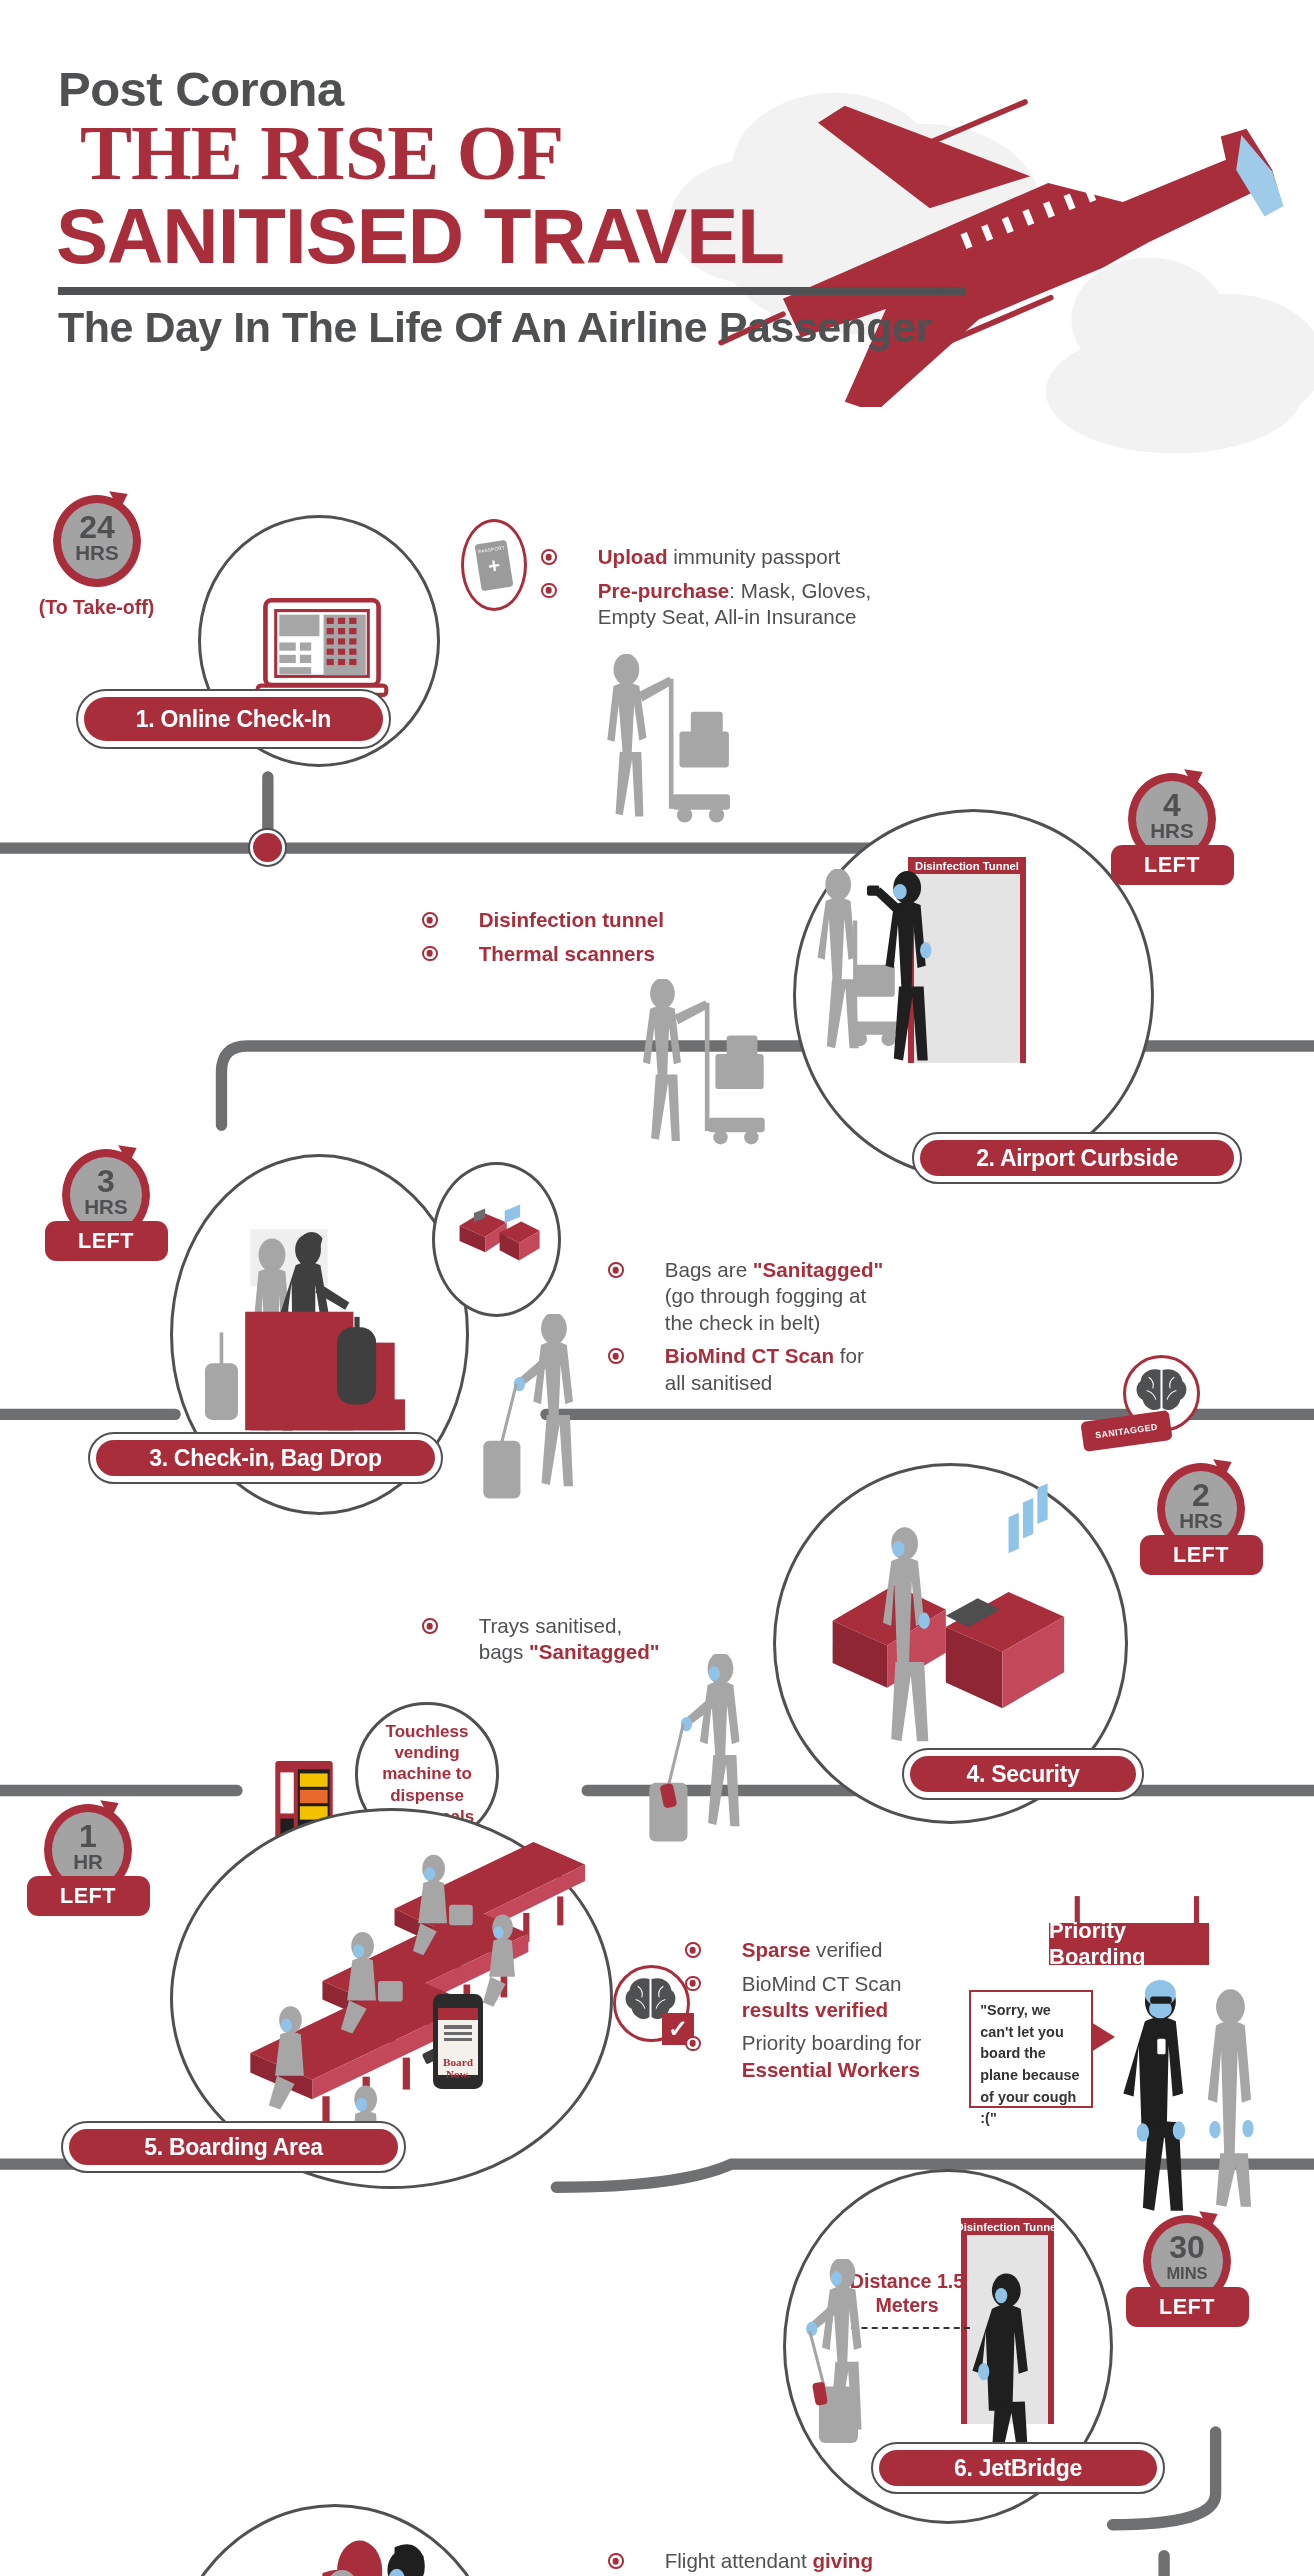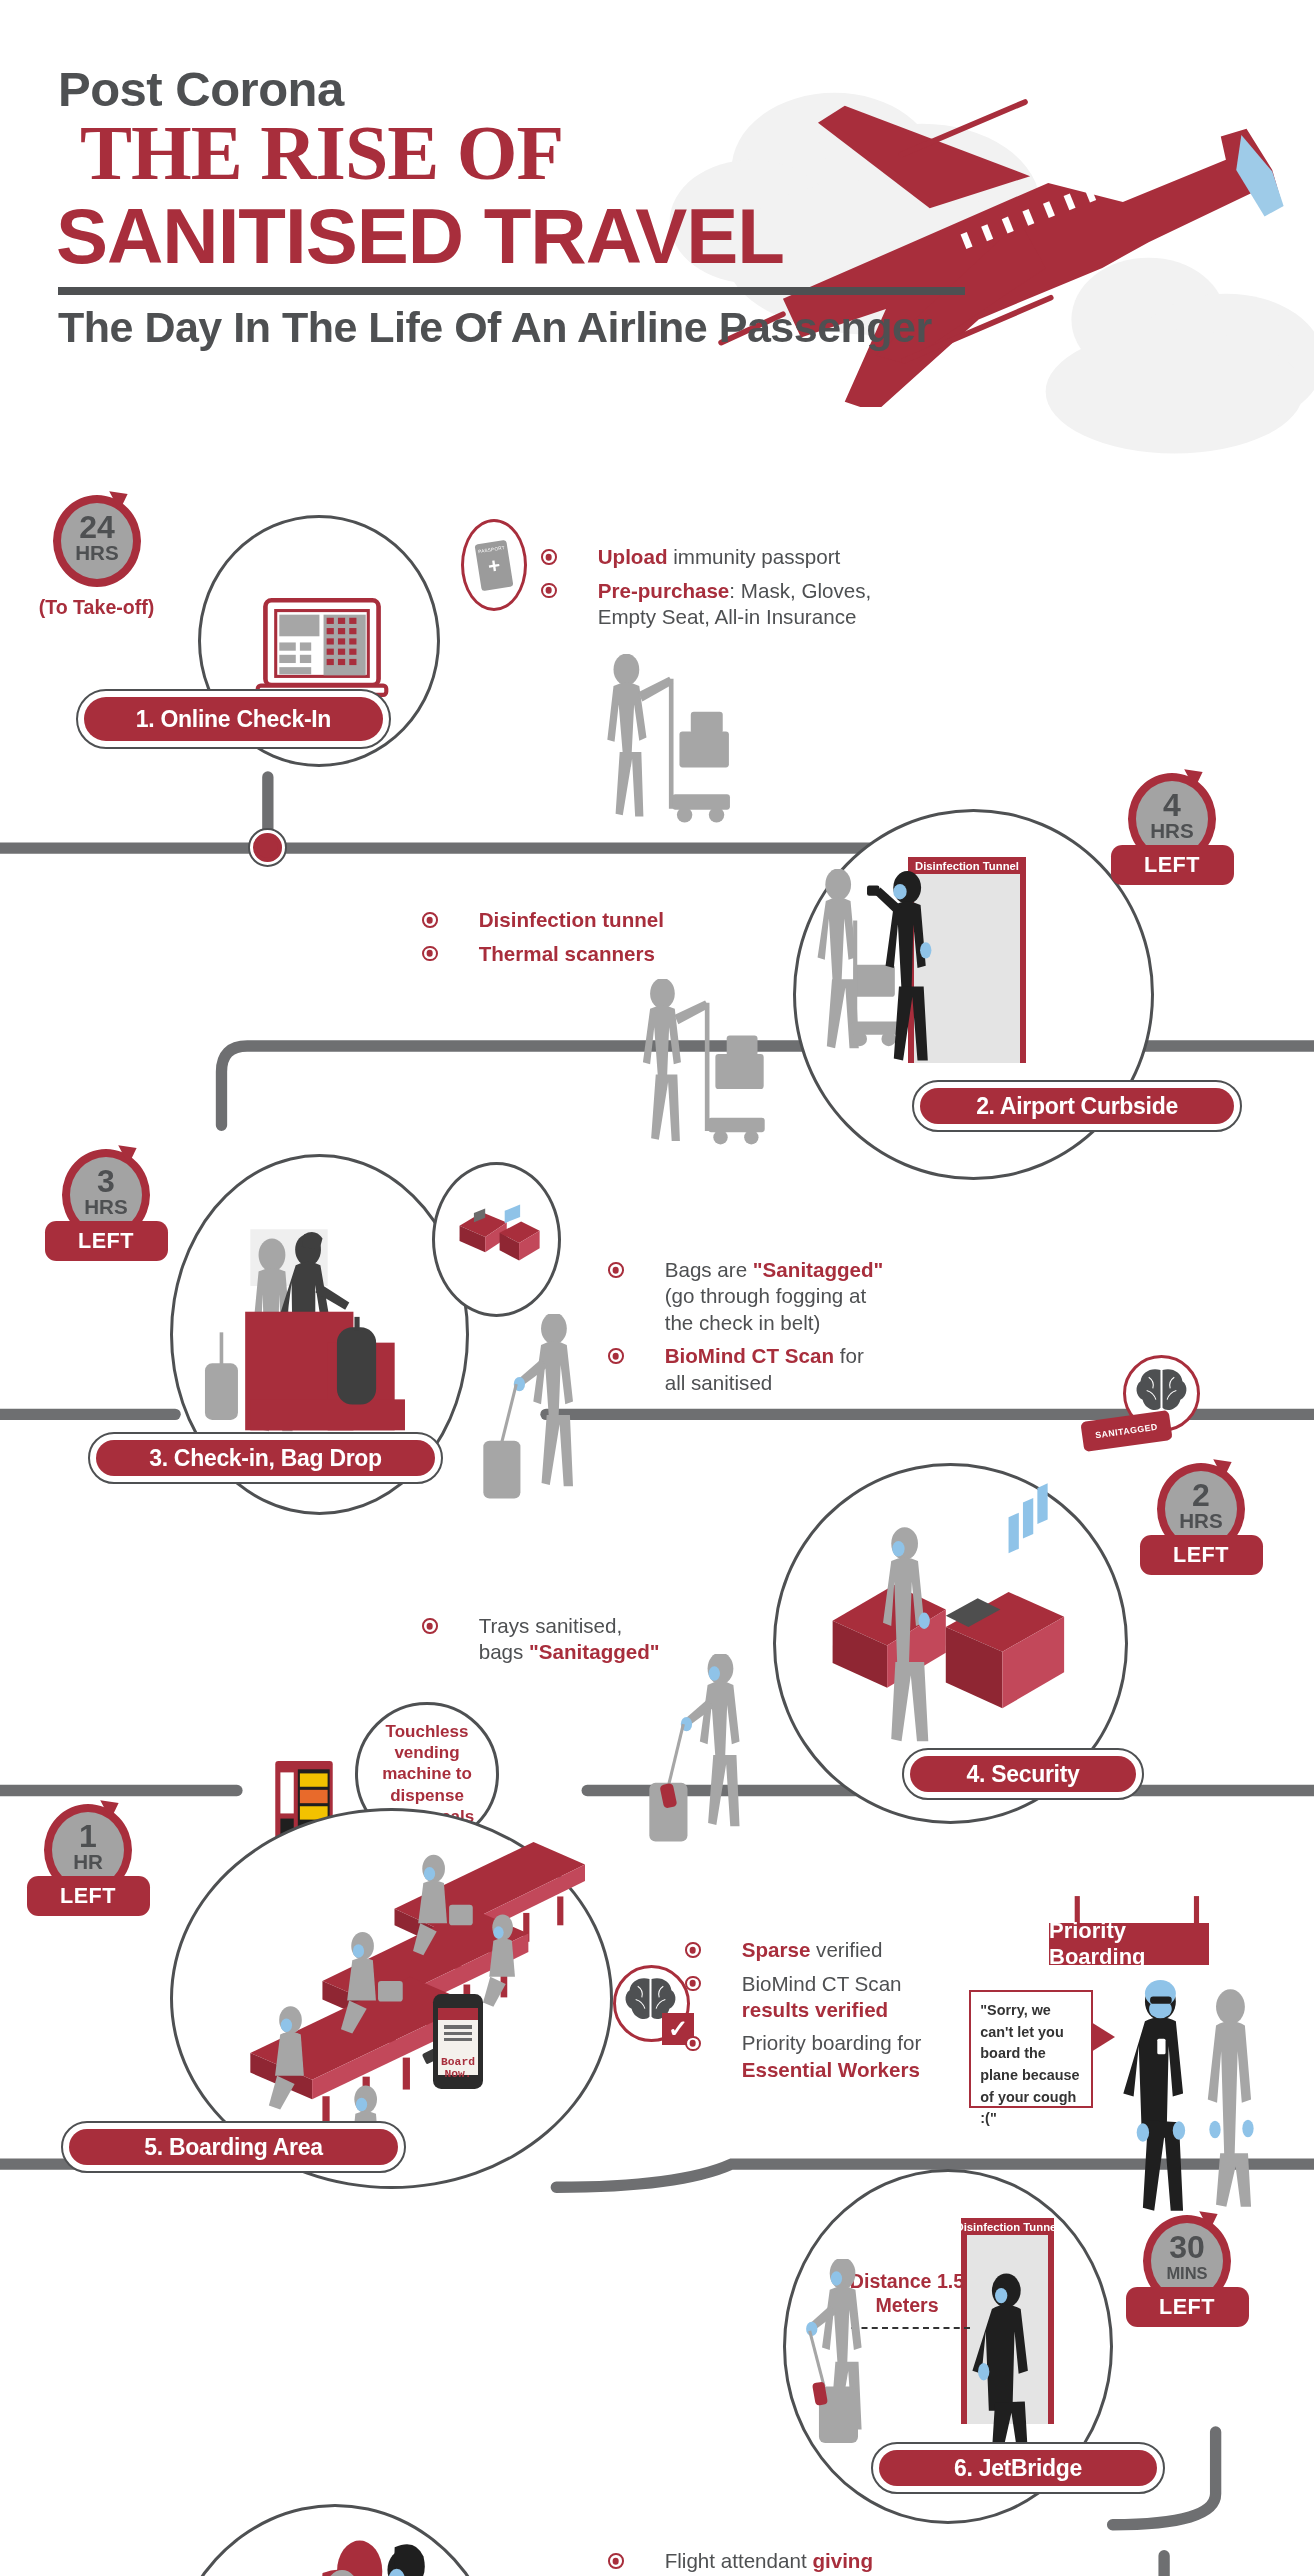--- a/index.html
+++ b/index.html
@@ -188,21 +188,21 @@
 
   
   .phone {
     position: absolute; background: #2b2b2b; border-radius: 8.2px;
     padding: 14.4px 5.2px; width: 50px; height: 95px;
   }
   .phone .scr { background: #f4f1ec; width: 100%; height: 100%; position: relative; }
   .phone .bar { background: #a82e3c; height: 11.3px; width: 100%; }
   .phone .boardnow {
     color: #a82e3c; font-size: 11.3px; font-weight: 700; line-height: 1.05;
-    text-align: center; padding-top: 13.4px; font-family: Liberation Mono, monospace;
+    text-align: center; padding-top: 13.4px; font-family: Liberation Serif, serif;
   }
   .phone .lines { padding: 3.1px 6.2px 0; }
   .phone .lines i { display: block; height: 3.6px; background: #6b6b6b; margin: 2.6px 0; }
 
   .brain-badge {
     position: absolute; width: 77px; height: 77px; border: 3.1px solid #a82e3c;
     border-radius: 50%; background: #fff;
   }
   .check-sq {
     position: absolute; width: 32px; height: 32px; background: #a82e3c;
@@ -437,21 +437,21 @@
     <div class="bullet-row">
       <span class="bullet-dot"></span>
       <span class="bullet-text"><b>Disinfection tunnel</b></span>
     </div>
     <div class="bullet-row">
       <span class="bullet-dot"></span>
       <span class="bullet-text"><b>Thermal scanners</b></span>
     </div>
   </div>
 
-  <div class="step-pill" style="left:912px; top:1080px; width:330px; height:52px;">
+  <div class="step-pill" style="left:912px; top:1132px; width:330px; height:52px;">
     <div class="inner">2. Airport Curbside</div>
   </div>
 
   <svg class="abs" style="left:598px; top:979px;" width="170" height="185" viewBox="0 0 330 360">
     <g fill="#a6a6a6">
       <ellipse cx="125" cy="28" rx="24" ry="30"></ellipse>
       <path d="M101,58 q24,-12 48,0 l12,104 -14,4 -9,-72 -5,122 -15,0 -9,-122 -8,72 -14,-4 Z"></path>
       <path d="M112,186 l-9,124 15,3 18,-112 7,114 16,0 -5,-129 Z"></path>
       <path d="M148,70 l60,-28 8,14 -60,32 Z"></path>
     </g>

